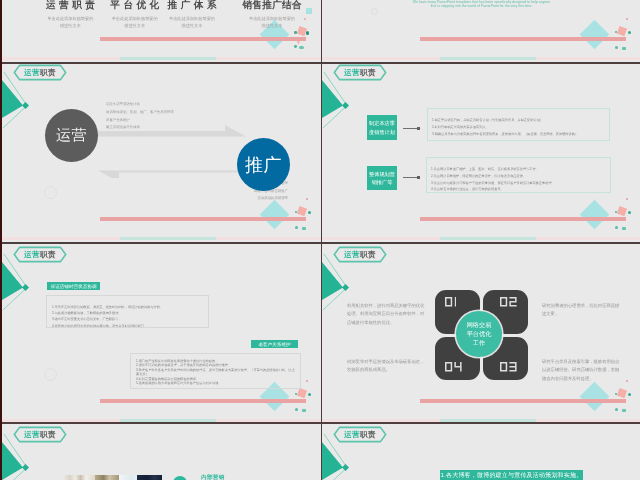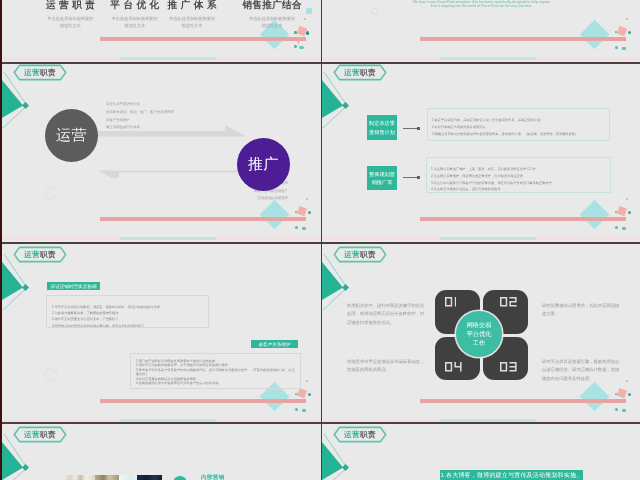--- a/index.html
+++ b/index.html
@@ -50,22 +50,22 @@
 .en-sub{position:absolute;left:0;top:118px;width:319px;text-align:center;
   font-size:3.5px;line-height:4.3px;color:#5cbfa8;}
 .small-circle{position:absolute;left:49px;top:126px;width:5px;height:5px;border-radius:50%;
   border:1px solid #dcdcdc;}
 
 
 .circ-dark{position:absolute;left:43px;top:47px;width:53px;height:53px;border-radius:50%;
   background:#5c5c5c;display:flex;align-items:center;justify-content:center;
   color:#f2f2f2;font-size:15px;letter-spacing:.5px;z-index:3;}
 .circ-teal{position:absolute;left:235px;top:76px;width:53px;height:53px;border-radius:50%;
-  background:#4c1d95;display:flex;align-items:center;justify-content:center;
-  color:#fff;font-size:15px;letter-spacing:.5px;z-index:3;}
+  background:#0369a1;display:flex;align-items:center;justify-content:center;
+  color:#fff;font-size:18px;letter-spacing:.5px;z-index:3;}
 .arrow-r{position:absolute;left:95px;top:63px;width:149px;height:12px;
   background:#d8d8d8;
   clip-path:polygon(0 6px,128px 6px,128px 0,149px 11.4px,128px 11.4px,0 11.4px);}
 .arrow-l{position:absolute;left:96px;top:104px;width:147px;height:12px;
   background:#d8d8d8;
   clip-path:polygon(147px 6.4px,21px 6.4px,21px 16px,0 4.6px,21px 4.6px,147px 4.6px);}
 .txt-top{position:absolute;left:104px;top:39px;width:150px;font-size:3.4px;
   line-height:2.3;color:#9a9a9a;}
 .txt-bot{position:absolute;left:136px;top:110px;width:150px;font-size:3.4px;
   line-height:2.3;color:#9a9a9a;text-align:right;}

